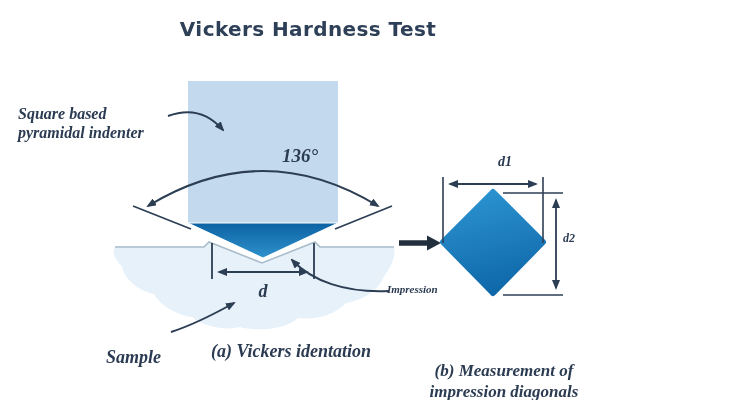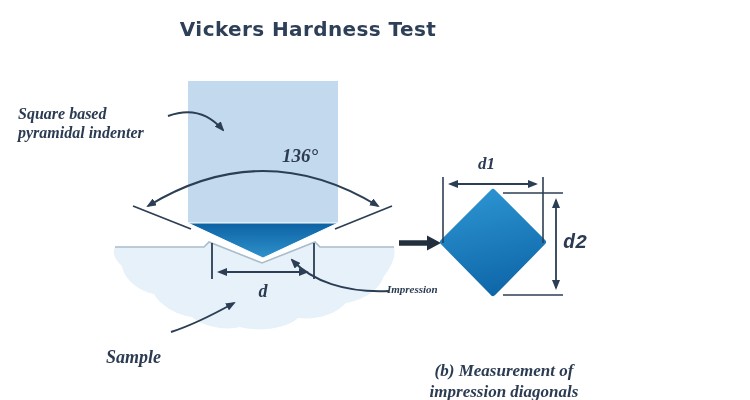--- a/index.html
+++ b/index.html
@@ -15,22 +15,22 @@
   .hand{
     position:absolute;font-family:"Liberation Serif", serif;font-style:italic;
     font-weight:700;color:#2b3b52;white-space:nowrap;text-align:center;
   }
   .lbl-indenter{left:18px;top:104px;width:168px;font-size:16px;line-height:19px;text-align:left;white-space:normal;}
   .lbl-angle{left:282px;top:145px;font-size:19px;}
   .lbl-d{left:248px;top:281px;width:30px;text-align:center;font-size:18px;}
   .lbl-impression{left:387px;top:283px;font-size:11px;}
   .lbl-sample{left:106px;top:321px;font-size:18px;margin-top:26px;}
   .caption-a{left:193px;top:341px;width:196px;font-size:18px;text-align:center;}
-  .lbl-d1{left:478px;top:154px;width:34px;text-align:left;font-size:17px;}
-  .lbl-d2{left:563px;top:231px;font-size:20px;font-family:Liberation Mono, monospace;}
+  .lbl-d1{left:478px;top:154px;width:34px;text-align:right;font-size:14px;}
+  .lbl-d2{left:563px;top:231px;font-size:12px;}
   .caption-b{left:404px;top:332px;width:200px;font-size:17px;line-height:21px;text-align:center;white-space:normal;margin-top:28px;}
   svg{position:absolute;left:0;top:0;}
 </style>
 </head>
 <body>
 
 <div class="canvas">
 
   <svg width="750" height="400" viewBox="0 0 750 400">
     <defs>
@@ -95,20 +95,21 @@
 
   <div class="hand lbl-indenter">
     <span>Square based</span><br>
     <span>pyramidal indenter</span>
   </div>
 
   <div class="hand lbl-angle">136°</div>
   <div class="hand lbl-d">d</div>
   <div class="hand lbl-impression">Impression</div>
   <div class="hand lbl-sample">Sample</div>
+  <div class="hand caption-a">(a) Vickers identation</div>
 
   <div class="hand lbl-d1">d1</div>
   <div class="hand lbl-d2">d2</div>
   <div class="hand caption-b">
     <span>(b) Measurement of</span><br>
     <span>impression diagonals</span>
   </div>
 
 </div>
 

